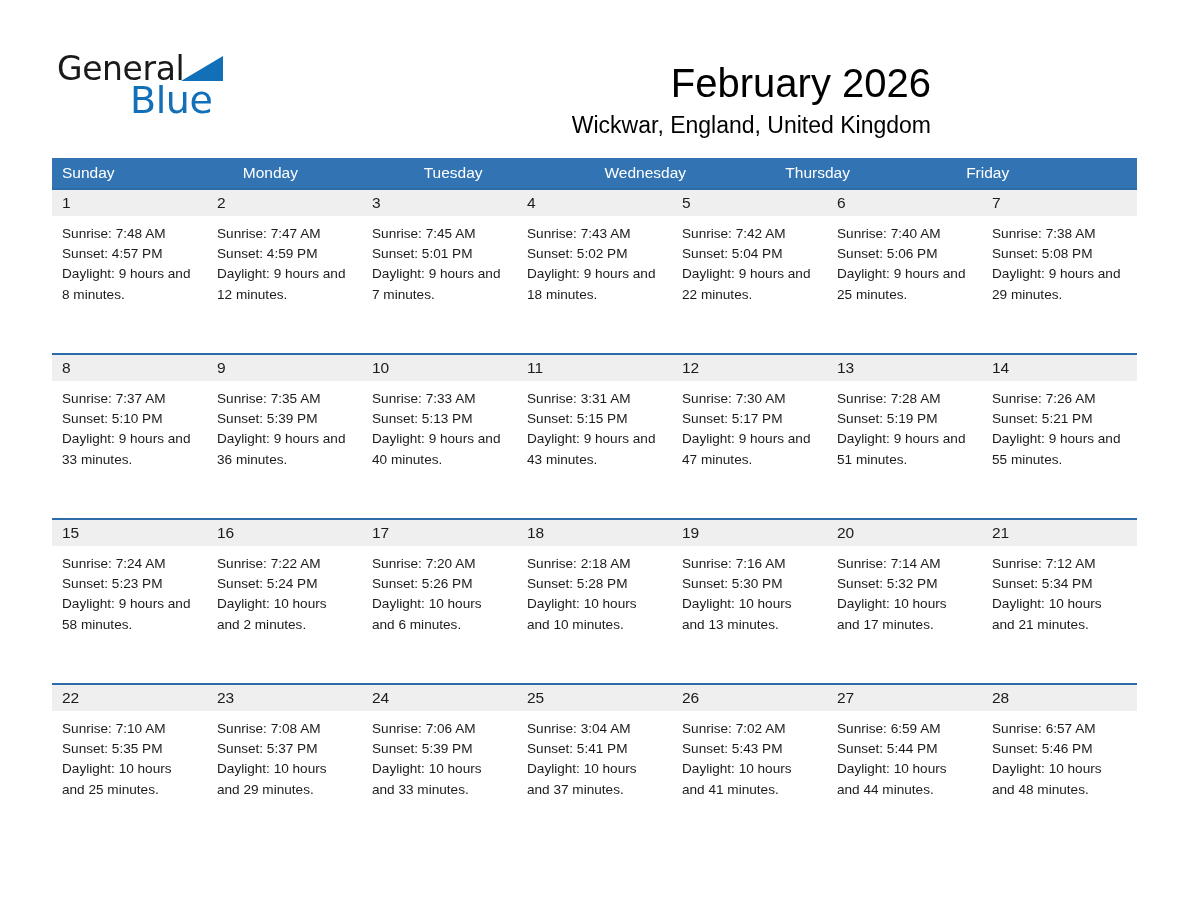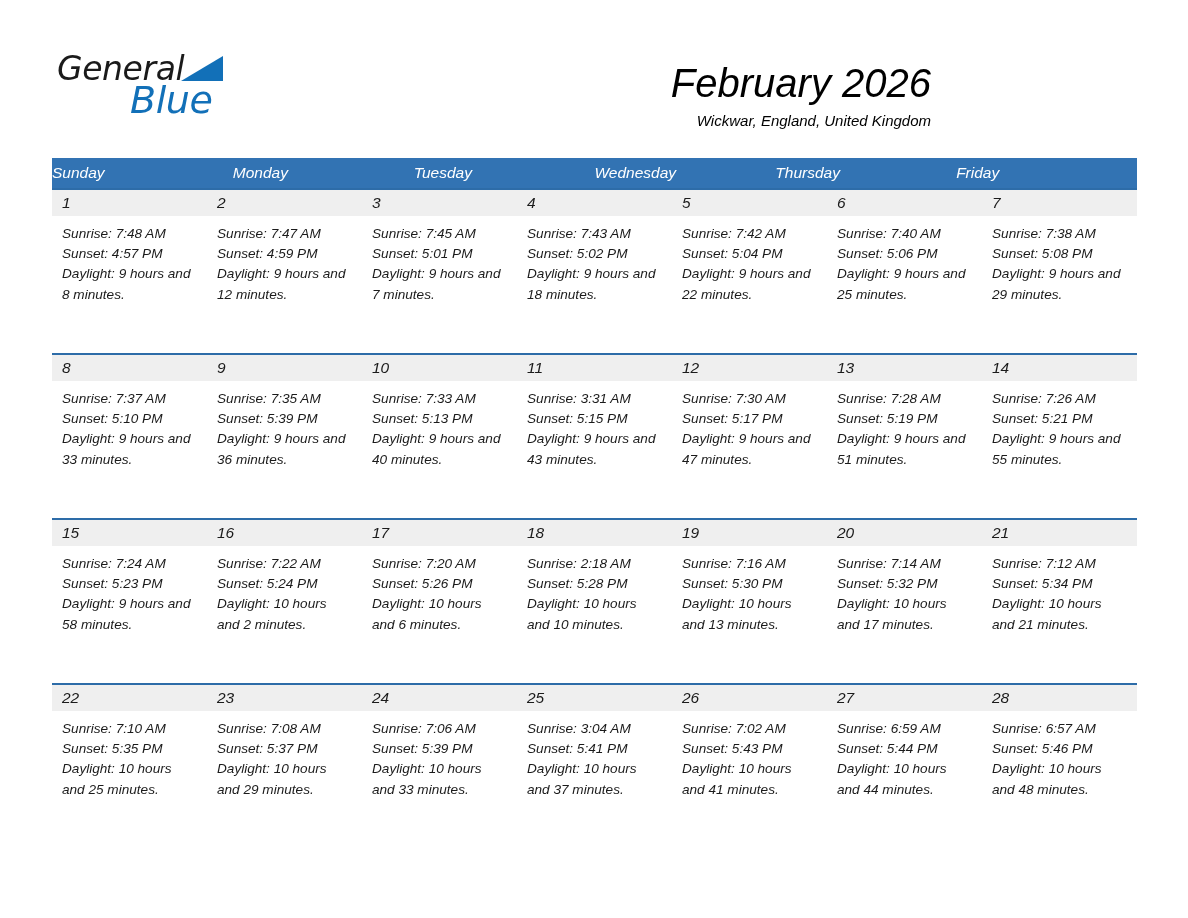--- a/index.html
+++ b/index.html
@@ -14,21 +14,20 @@
     font-family: "Liberation Sans", sans-serif;
     color: #000000;
     overflow: hidden;
   }
 
   .page {
     position: relative;
     width: 988px;
     height: 918px;
     box-sizing: border-box;
-    font-style: italic;
   }
 
   
   .top-bar {
     position: relative;
     height: 110px;
     padding: 0 52px;
     box-sizing: border-box;
   }
 
@@ -80,21 +79,21 @@
   .month-title {
     font-size: 40px;
     font-weight: 400;
     color: #000;
     line-height: 1.15;
     letter-spacing: 0px;
     white-space: nowrap;
   }
   .location-title {
     margin-top: 6px;
-    font-size: 15px;
+    font-size: 23px;
     font-weight: 400;
     color: #000;
     line-height: 1.2;
     white-space: nowrap;
   }
 
   
   .calendar {
     position: absolute;
     left: 52px;
@@ -105,21 +104,21 @@
   .weekday-row {
     display: flex;
     background: #3273b3;
     height: 30px;
   }
   .weekday-cell {
     flex: 1 1 0;
     color: #ffffff;
     font-size: 15.5px;
     line-height: 30px;
-    padding-left: 0;
+    padding-left: 10px;
     box-sizing: border-box;
     white-space: nowrap;
     overflow: hidden;
   }
 
   .week-row {
     display: flex;
     border-top: 2px solid #2d6ca8;
     height: 165px;
     box-sizing: border-box;

